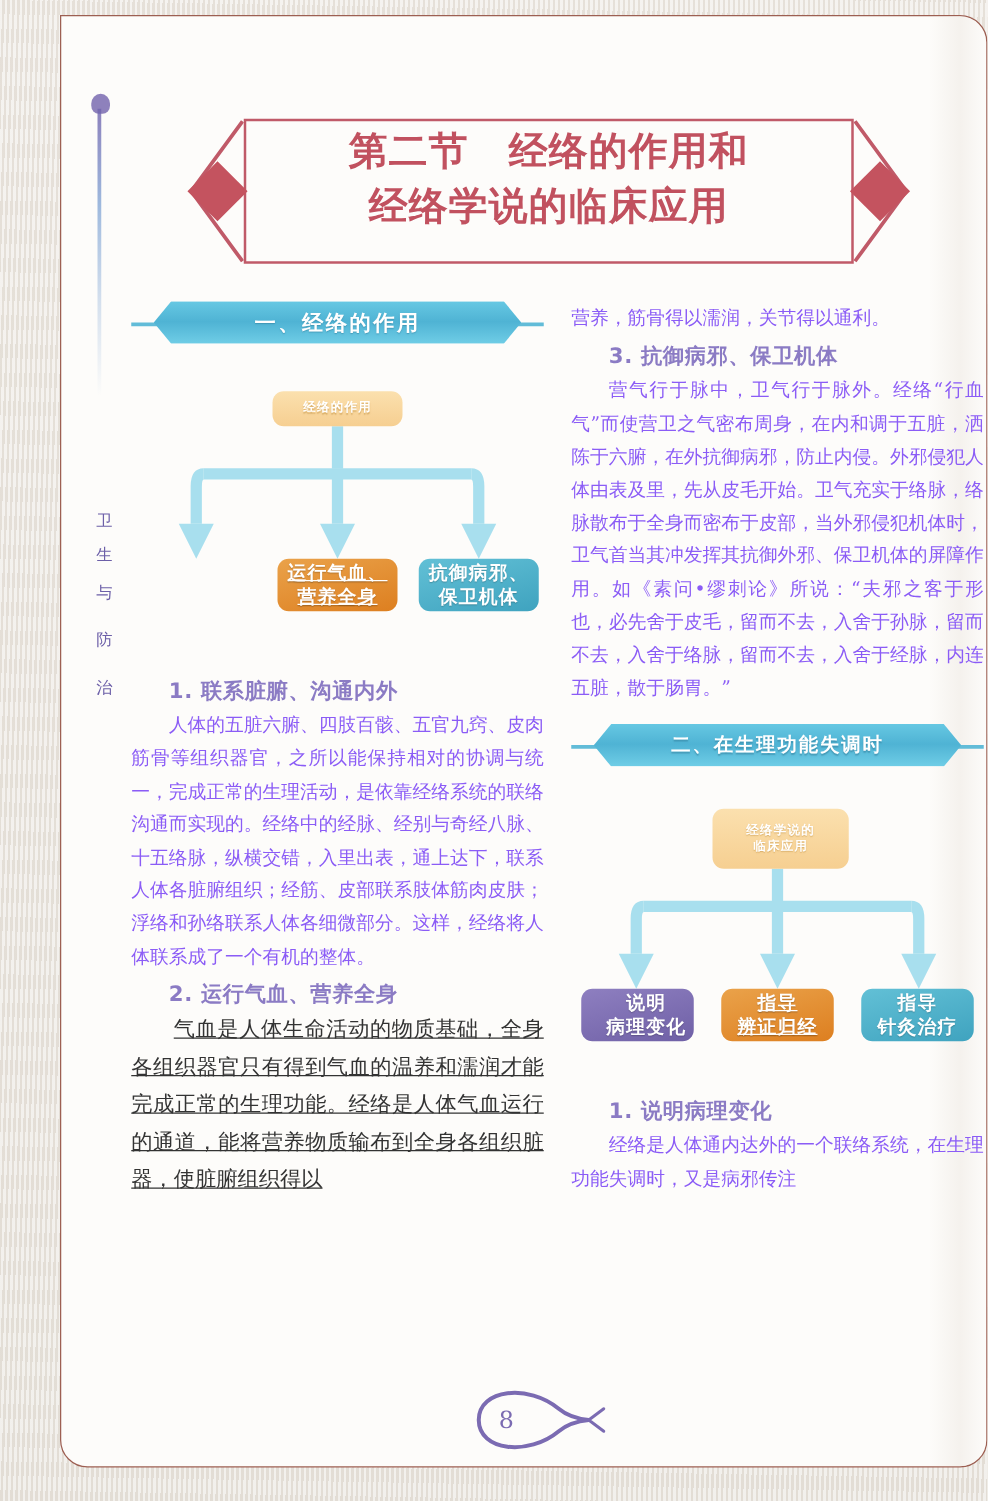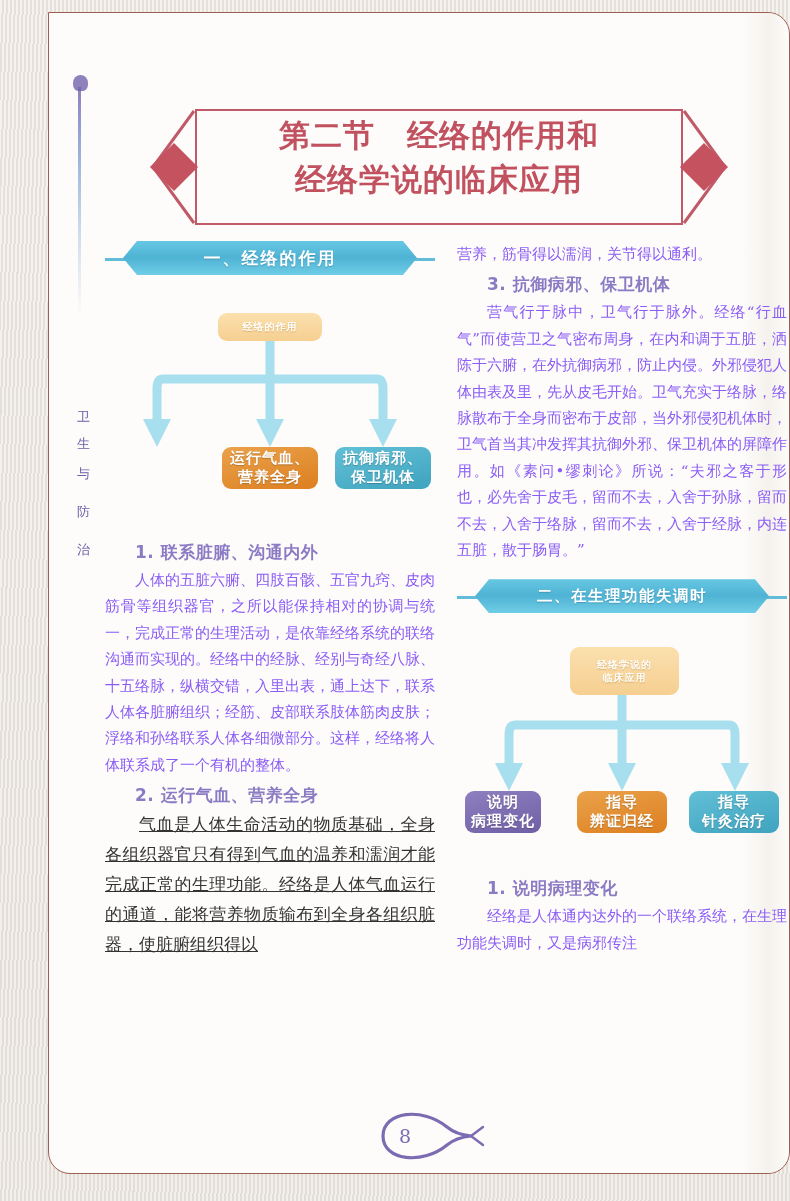--- a/index.html
+++ b/index.html
@@ -51,21 +51,21 @@
   }
   .spine-frag{
     position:absolute;left:26px;
     color:#6c5fa8;font-size:13px;font-family:"DejaVu Sans",sans-serif;
     letter-spacing:-2px;
     white-space:nowrap;
   }
 
   
   .title-wrap{
-    position:absolute;left:100px;top:92px;width:580px;height:124px;
+    position:absolute;left:100px;top:78px;width:580px;height:124px;
   }
   .banner-frame{
     position:absolute;left:46px;top:4px;right:46px;bottom:4px;
     border:2.5px solid #c05a68;
     box-sizing:border-box;
   }
   .banner-notch{
     position:absolute;top:4px;bottom:4px;width:46px;
   }
   .banner-notch svg{display:block;width:100%;height:100%;}
@@ -147,21 +147,21 @@
   }
   .node-root{
     font-size:10px;
     letter-spacing:1px;
     background:linear-gradient(180deg,#fbe0ae,#f6cf91);
     color:#ffffff;
     text-shadow:0 1px 1px rgba(190,140,60,.55);
   }
   .node-leaf{font-size:15px;letter-spacing:1px;padding:4px 6px;}
   .leaf-purple{background:linear-gradient(165deg,#8e7fc0,#6f60a6);}
-  .leaf-orange{background:linear-gradient(165deg,#eaa24a,#dd7f20);}
+  .leaf-orange{background:linear-gradient(165deg,#eaa24a,#dd7f20);text-decoration:underline;}
   .leaf-teal{background:linear-gradient(165deg,#62c0d6,#3fa3bf);}
 
   
   .subhead{
     color:#8b7bc4;
     font-family:"DejaVu Sans","Liberation Sans",sans-serif;
     font-weight:bold;
     font-size:17px;
     letter-spacing:.5px;
     margin:6px 0 3px 0;
@@ -315,21 +315,21 @@
         <g fill="#a8dfee">
           <polygon points="38,124 66,124 52,152"></polygon>
           <polygon points="151,124 179,124 165,152"></polygon>
           <polygon points="264,124 292,124 278,152"></polygon>
         </g>
       </svg>
       <div class="node node-root" style="left:113px;top:8px;width:109px;height:48px;white-space:pre-line;line-height:1.35;">
         <span>经络学说的
 临床应用</span>
       </div>
-      <div class="node node-leaf leaf-purple" style="left:8px;top:152px;width:76px;height:42px;white-space:pre-line;justify-content:flex-end;">
+      <div class="node node-leaf leaf-purple" style="left:8px;top:152px;width:90px;height:42px;white-space:pre-line;justify-content:flex-end;">
         <span>说明
 病理变化</span>
       </div>
       <div class="node node-leaf leaf-orange" style="left:120px;top:152px;width:90px;height:42px;white-space:pre-line;">
         <span>指导
 辨证归经</span>
       </div>
       <div class="node node-leaf leaf-teal" style="left:232px;top:152px;width:90px;height:42px;white-space:pre-line;">
         <span>指导
 针灸治疗</span>

